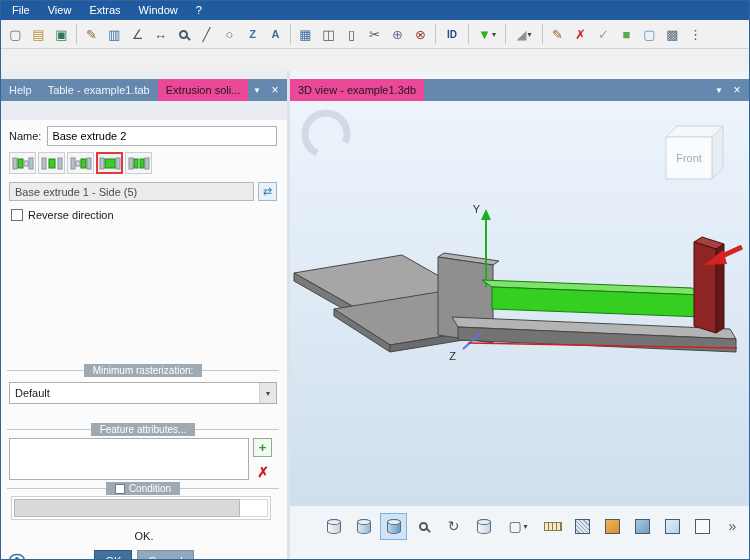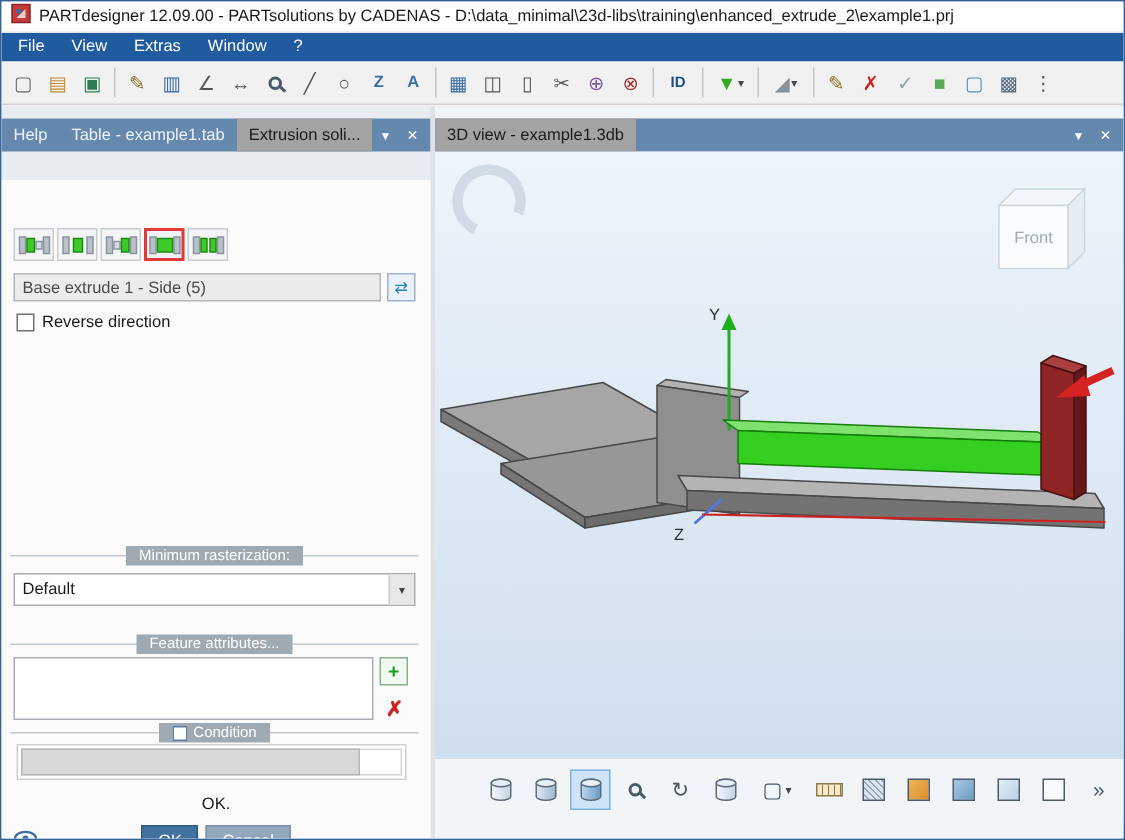--- a/index.html
+++ b/index.html
@@ -19,21 +19,21 @@
   .tsep{width:1px;height:20px;background:#c6c6c6;margin:0 3px;}
   .dd{font-size:8px;color:#444;margin-left:1px;}
   
   .main{position:absolute;top:70px;left:0;right:0;bottom:0;display:flex;background:#e9edf2;}
   .left-panel{width:288px;display:flex;flex-direction:column;gap:19px;}
   .splitter{width:3px;background:#dde2e8;cursor:col-resize;}
   .right-panel{flex:1;display:flex;flex-direction:column;position:relative;background:#f2f5f8;}
   
   .tabbar{height:22px;margin-top:8px;background:#6589ae;display:flex;align-items:stretch;}
   .tab{font-size:11px;color:#eef3f8;padding:0 8px;display:flex;align-items:center;white-space:nowrap;cursor:default;}
-  .tab.active{background:#a3a3a3;color:#1a1a1a;}
+  .tab.active{background:#ec4899;color:#1a1a1a;}
   .tabbar-controls{margin-left:auto;display:flex;align-items:center;gap:2px;padding-right:4px;}
   .tabbar-controls button{background:transparent;border:none;color:#fff;width:16px;height:16px;display:flex;align-items:center;justify-content:center;padding:0;}
   .tabbar-controls .vsm{font-size:8px;}
   .tabbar-controls .xsm{font-size:12px;line-height:1;}
   
   .panel-body{flex:1;background:#fbfbfb;position:relative;font-size:11px;color:#1a1a1a;}
   .row-name{position:absolute;top:6px;left:8px;right:10px;display:flex;align-items:center;gap:6px;}
   .row-name input{flex:1;height:20px;border:1px solid #abadb3;font-size:11px;padding:0 4px;font-family:inherit;background:#fff;}
   .xrow{position:absolute;top:32px;left:8px;display:flex;gap:2px;}
   .xbtn{width:27px;height:22px;border:1px solid #c9ced3;background:#f4f5f6;display:flex;align-items:center;justify-content:center;padding:0;}
@@ -83,30 +83,20 @@
   .cube.blue{background:linear-gradient(135deg,#a9c9e4,#6d9cc4);}
   .cube.light{background:linear-gradient(135deg,#e4eef7,#b8d0e6);}
   .cube.outline{background:#f8fafc;}
   .ruler{width:18px;height:9px;background:#f5e9c8;border:1px solid #8a7a4a;background-image:repeating-linear-gradient(90deg,transparent 0 3px,#8a7a4a 3px 4px);display:inline-block;}
 </style>
 </head>
 <body>
 
 <div class="window">
 
-  <div class="titlebar">
-    <span>
-      <svg width="14" height="14">
-          <rect x="1" y="1" width="12" height="12" fill="#c23b3b" stroke="#8a2424"></rect>
-          <polygon points="4,10 10,10 10,4" fill="#eecdcd"></polygon>
-          <rect x="4" y="4" width="3" height="3" fill="#3a6ea5"></rect>
-        </svg>
-    </span>
-    <span class="title">PARTdesigner 12.09.00 - PARTsolutions by CADENAS - D:\data_minimal\23d-libs\training\enhanced_extrude_2\example1.prj</span>
-  </div>
 
   <div class="menubar">
     <span class="mi">File</span>
     <span class="mi">View</span>
     <span class="mi">Extras</span>
     <span class="mi">Window</span>
     <span class="mi">?</span>
   </div>
 
   <div class="toolbar">
@@ -215,20 +205,24 @@
           <button class="vsm">
               <span>▼</span>
             </button>
           <button class="xsm">
               <span>×</span>
             </button>
         </div>
       </div>
       <div class="panel-body">
 
+        <div class="row-name">
+          <span>Name:</span>
+          <input value="Base extrude 2" style="">
+        </div>
 
         <div class="xrow">
           <button class="xbtn">
             <svg width="22" height="15">
                 <rect x="1" y="2" width="4" height="11" fill="#b9c1c9" stroke="#8a949e"></rect>
                 <rect x="17" y="2" width="4" height="11" fill="#b9c1c9" stroke="#8a949e"></rect>
                 <rect x="6" y="3" width="5" height="9" fill="#3ecb2a" stroke="#1e8a12"></rect>
                 <rect x="12" y="5" width="4" height="5" fill="#d7dde3" stroke="#8a949e"></rect>
               </svg>
           </button>

